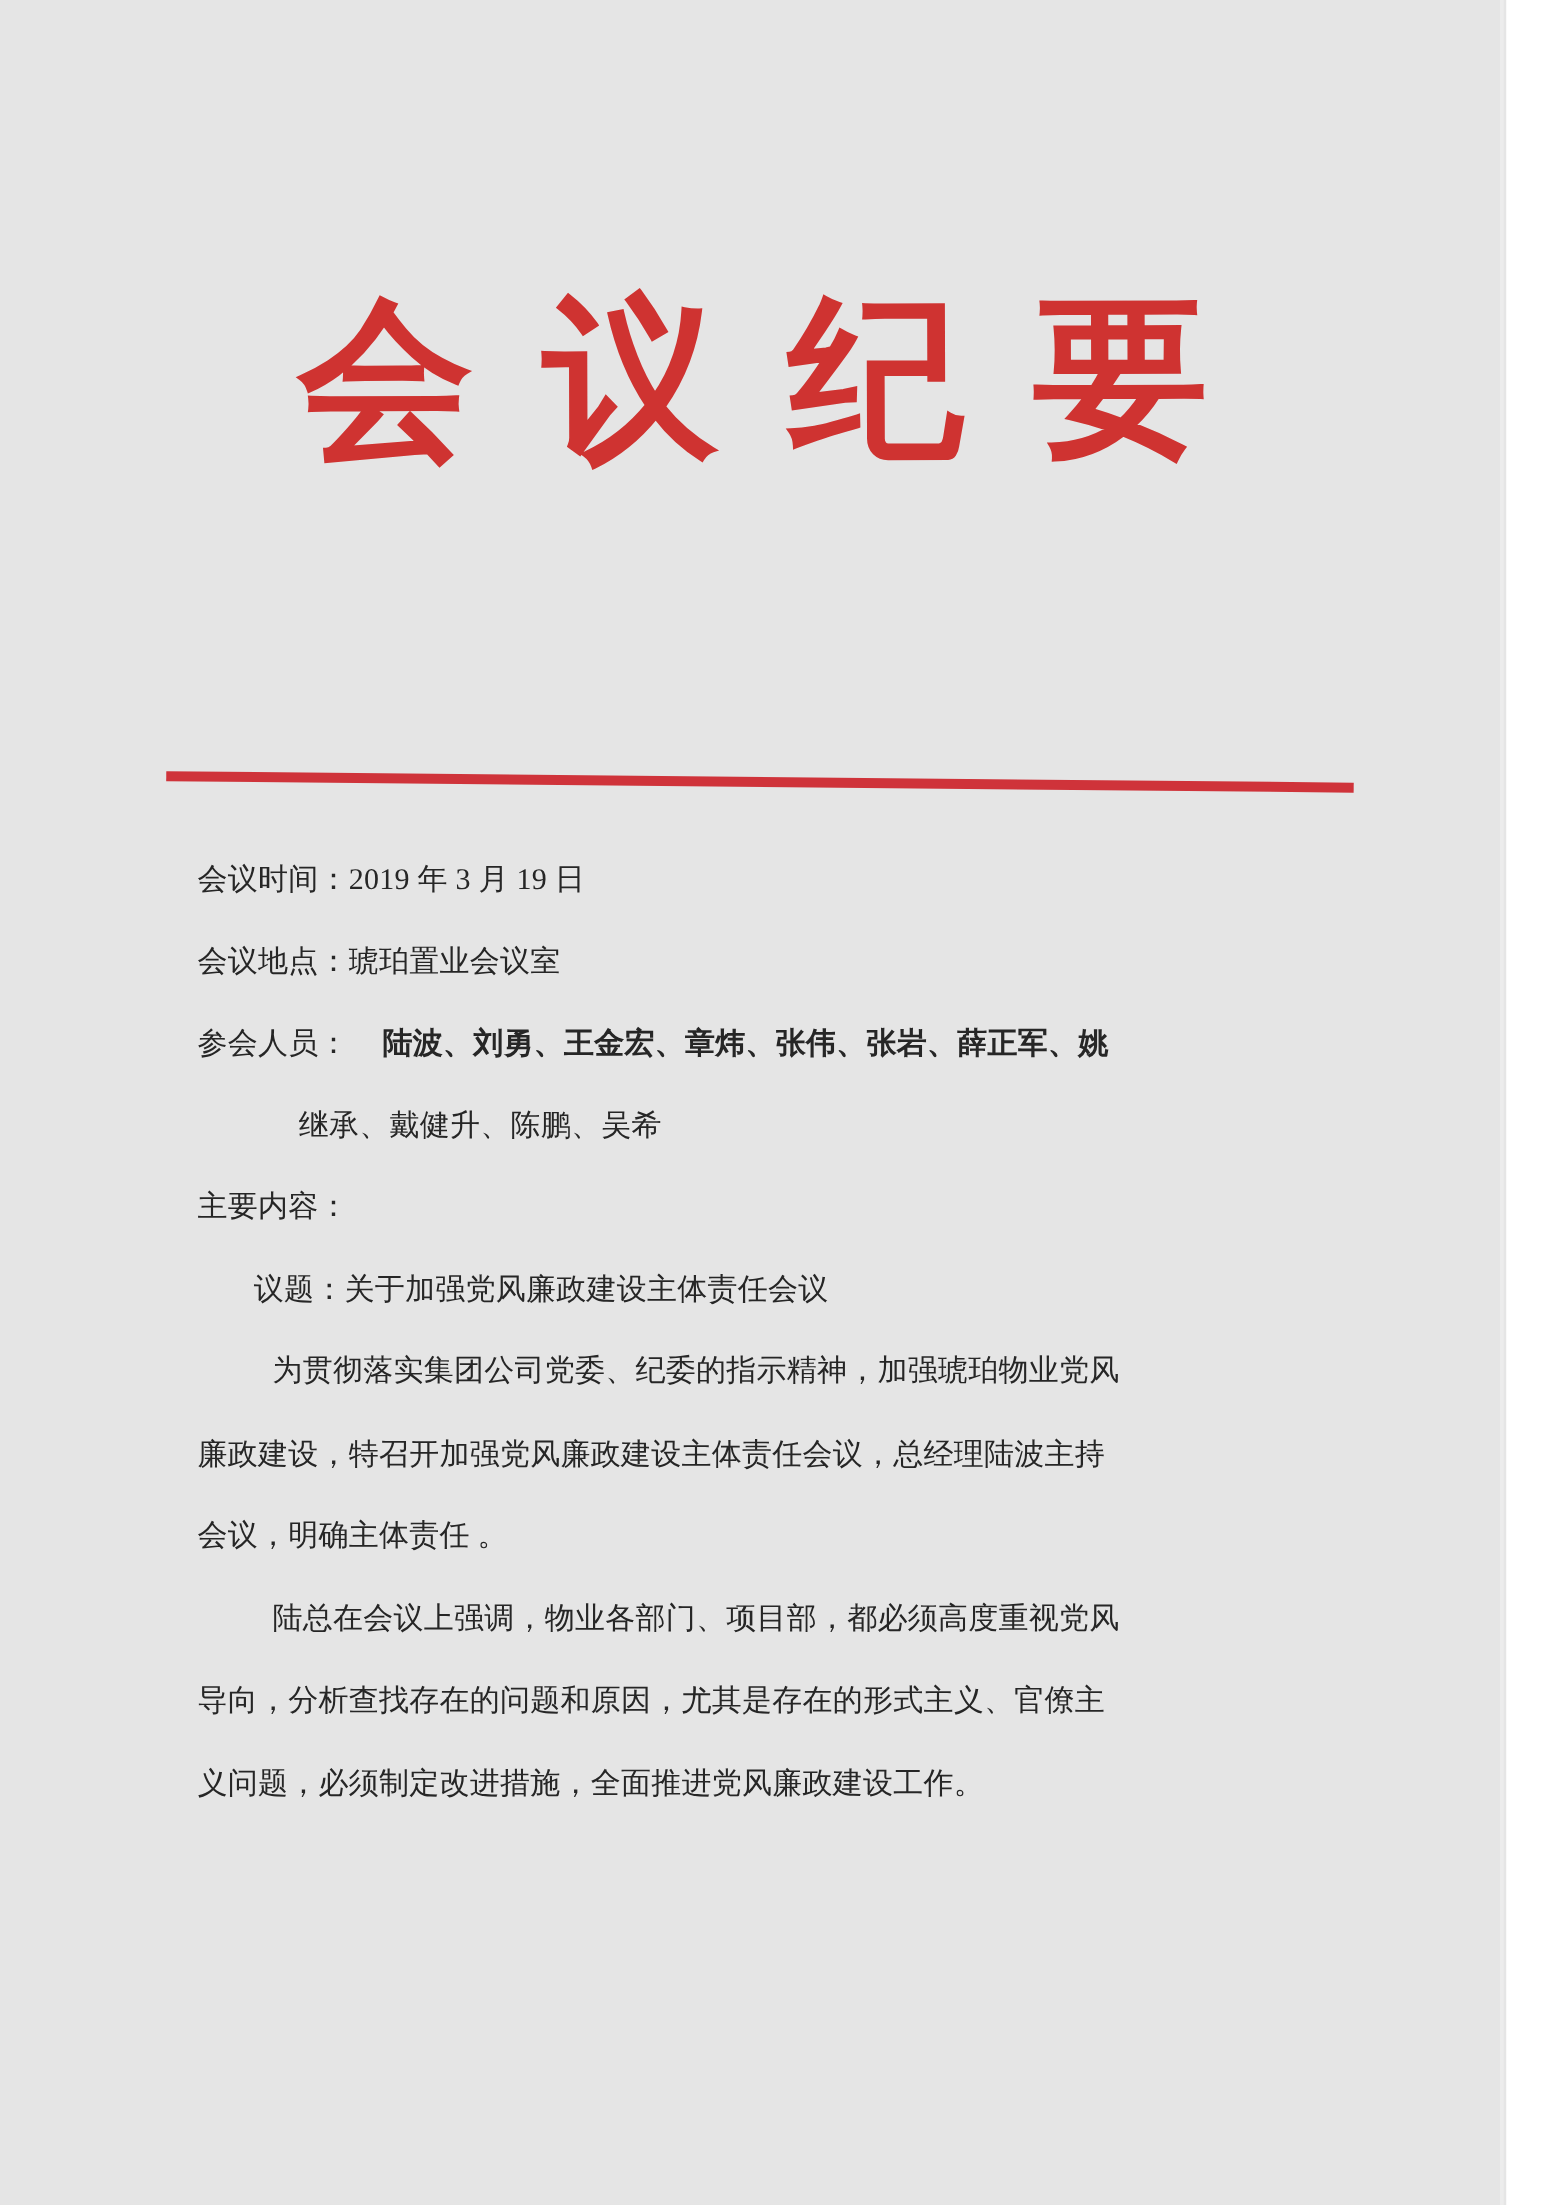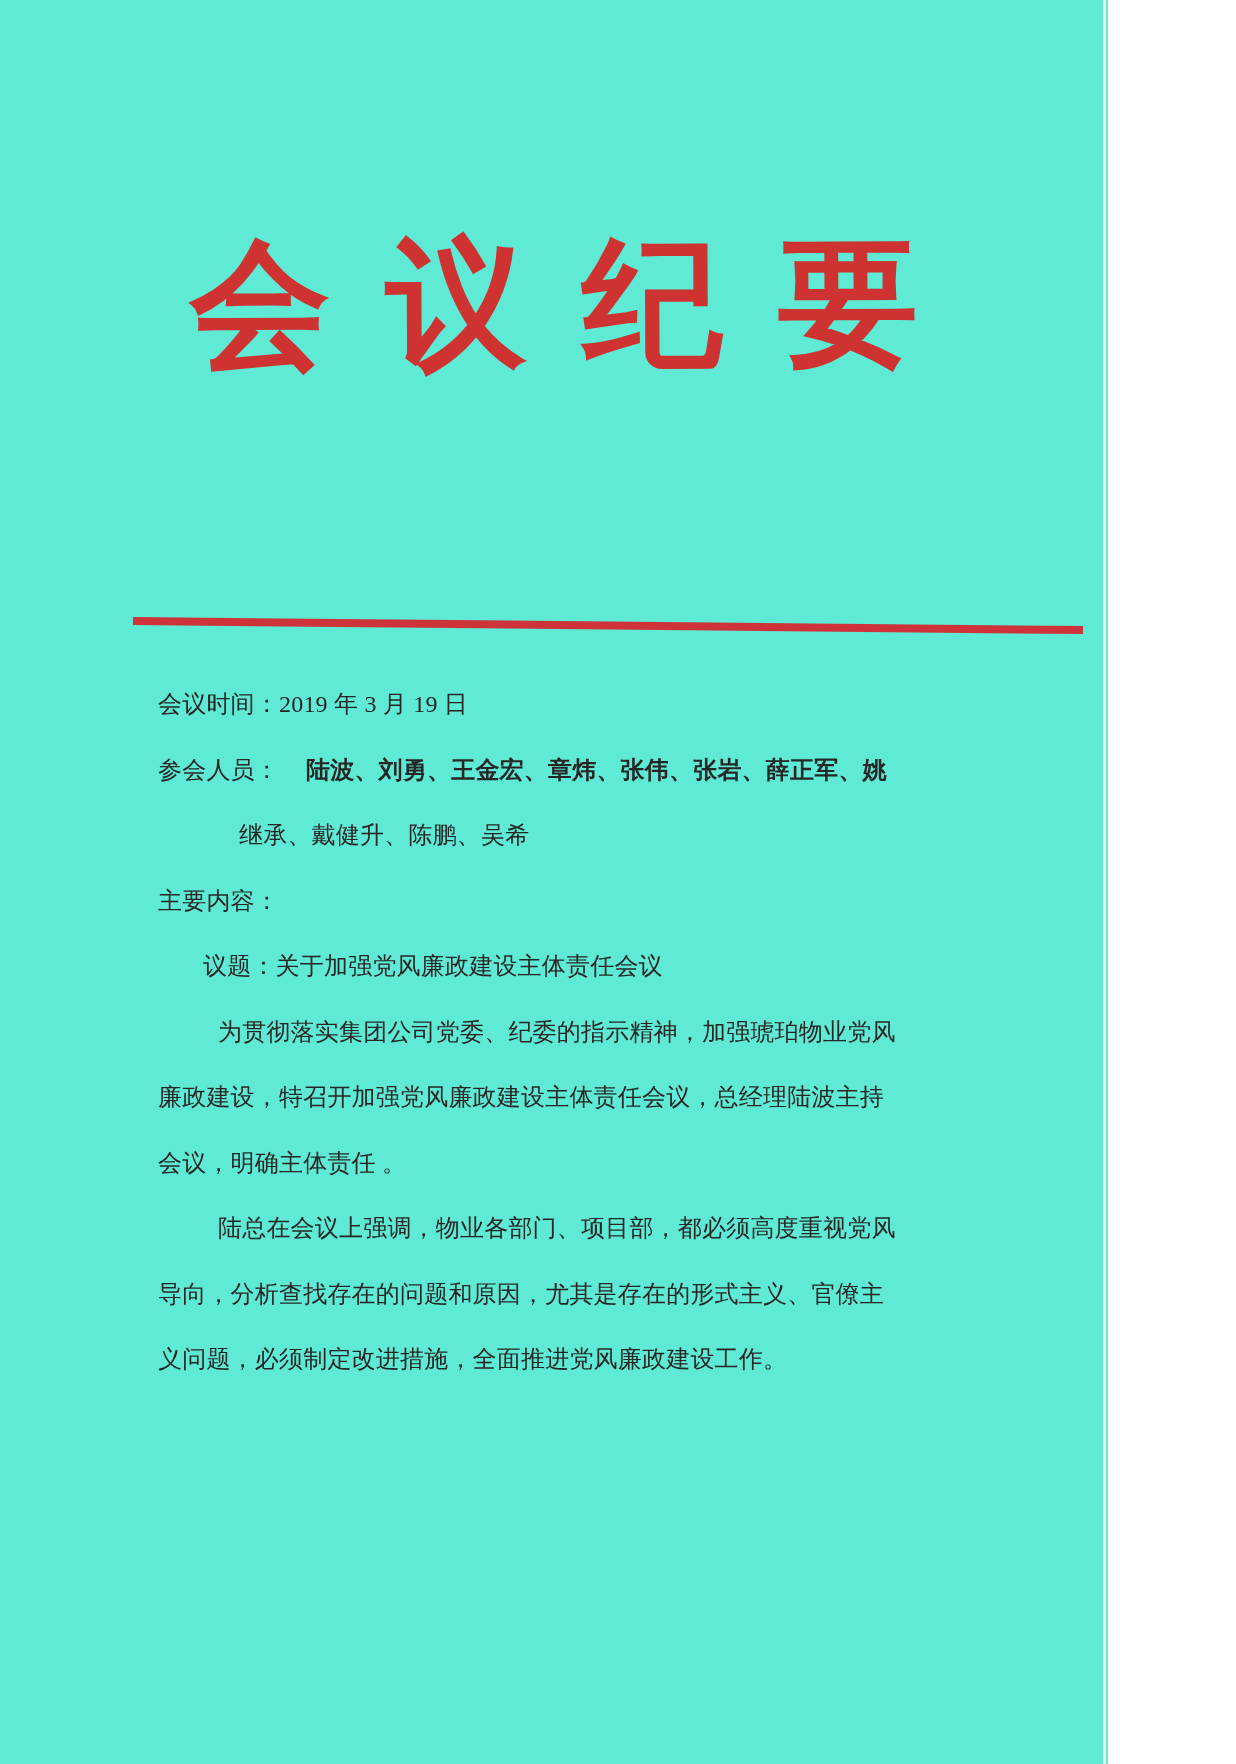--- a/index.html
+++ b/index.html
@@ -2,23 +2,23 @@
 <html><head>
 <meta charset="utf-8">
 <style>
   html, body {
     margin: 0;
     padding: 0;
     background: #ffffff;
   }
   .page {
     position: relative;
-    width: 1108px;
+    width: 1205px;
     height: 1764px;
-    background: #5eead4;
+    background: #e5e5e5;
     overflow: hidden;
     font-family: "Liberation Serif", "DejaVu Serif", serif;
   }
   
   .scan-edge {
     position: absolute;
     top: 0;
     right: 2px;
     width: 3px;
     height: 100%;
@@ -58,37 +58,38 @@
     font-size: 24px;
     line-height: 65.5px;
     color: #262626;
     letter-spacing: 0.2px;
     white-space: nowrap;
   }
   .line { display: block; }
   .gap-after-label { margin-left: 27px; font-weight: bold; }
   .indent-names { margin-left: 81px; }
   .indent-topic { margin-left: 45px; }
-  .indent-para  { margin-left: 60px; }
+  .indent-para  { margin-left: 60px; font-family: Liberation Mono, monospace; }
 </style>
 </head>
 <body>
 
 <div class="page">
 
   <div class="scan-edge"></div>
 
   <div class="doc-title">会议纪要</div>
 
   <div class="red-rule"></div>
 
   <div class="body-text">
 
     <span class="line"><span>会议时间：</span><span>2019 年 3 月 19 日</span></span>
 
+    <span class="line"><span>会议地点：</span><span>琥珀置业会议室</span></span>
 
     <span class="line"><span>参会人员：</span><span class="gap-after-label">陆波、刘勇、王金宏、章炜、张伟、张岩、薛正军、姚</span></span>
 
     <span class="line"><span class="indent-names">继承、戴健升、陈鹏、吴希</span></span>
 
     <span class="line"><span>主要内容：</span></span>
 
     <span class="line"><span class="indent-topic">议题：</span><span>关于加强党风廉政建设主体责任会议</span></span>
 
     <span class="line"><span class="indent-para">为贯彻落实集团公司党委、纪委的指示精神，加强琥珀物业党风</span></span>

